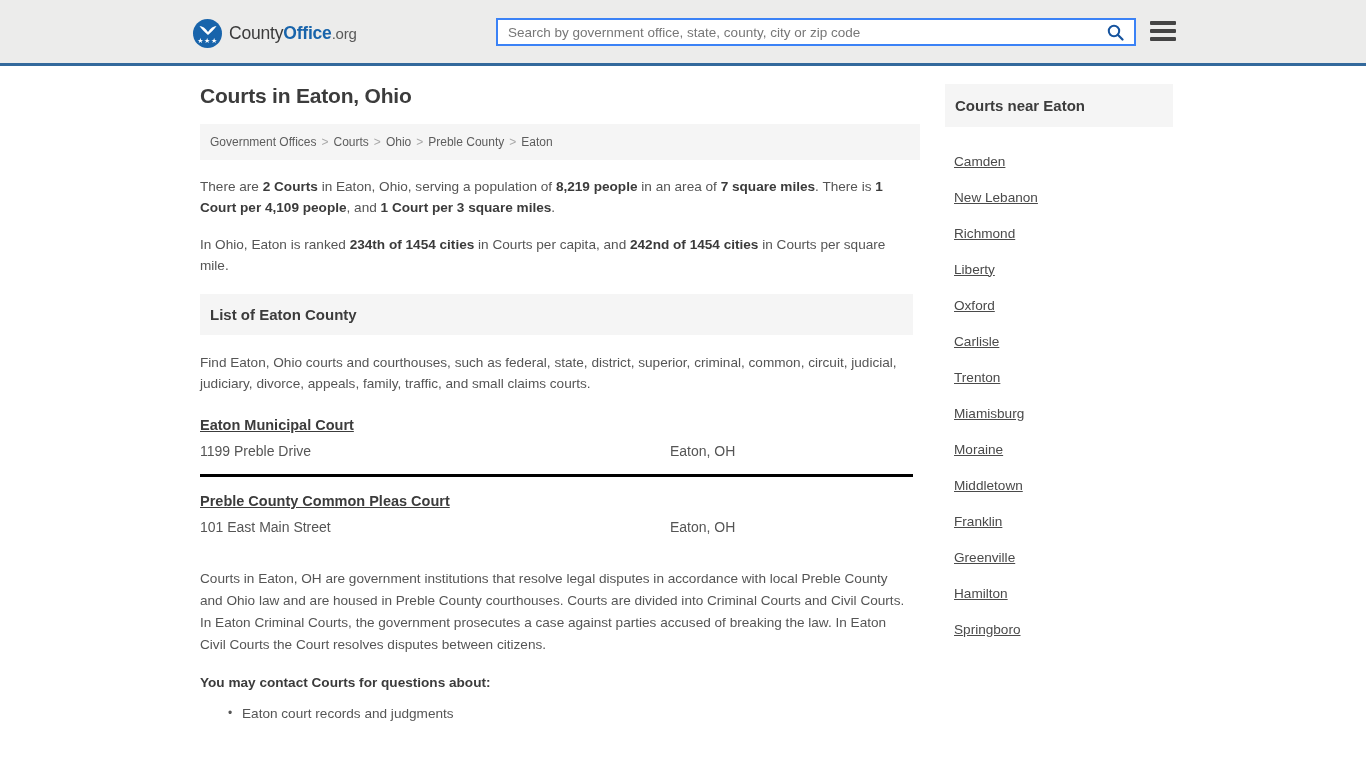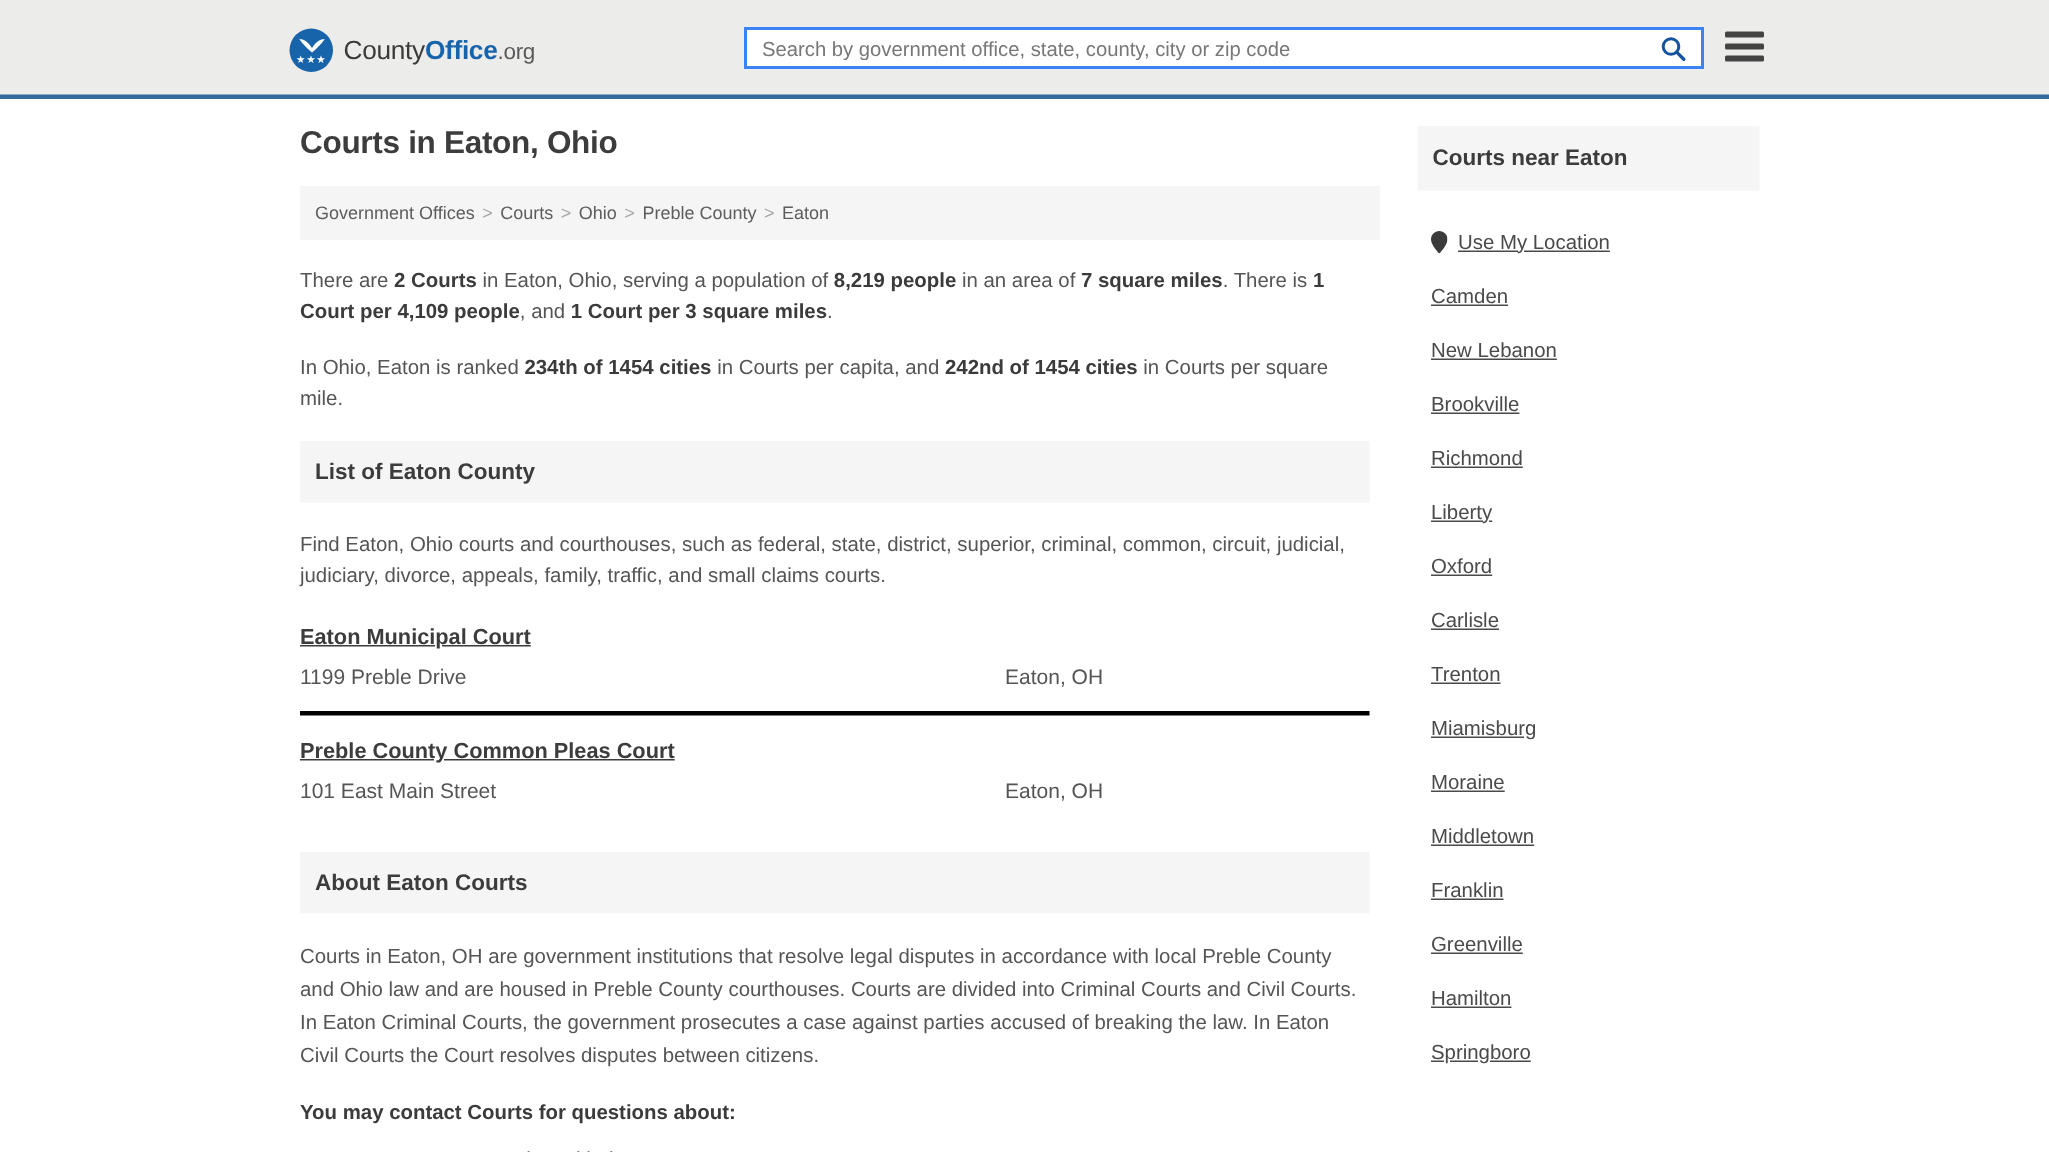--- a/index.html
+++ b/index.html
@@ -320,49 +320,39 @@
           <div class="court-row"><a class="court-name">Eaton Municipal Court</a><div class="court-detail">
               <span class="court-addr">1199 Preble Drive</span>
               <span class="court-city">Eaton, OH</span>
             </div></div>
           <div class="court-row"><a class="court-name">Preble County Common Pleas Court</a><div class="court-detail">
               <span class="court-addr">101 East Main Street</span>
               <span class="court-city">Eaton, OH</span>
             </div></div>
         </div>
 
-      <div class="section-head">About Eaton Courts</div>
       <div class="about-body">
         <p>Courts in Eaton, OH are government institutions that resolve legal disputes in accordance with local Preble County and Ohio law and are housed in Preble County courthouses. Courts are divided into Criminal Courts and Civil Courts. In Eaton Criminal Courts, the government prosecutes a case against parties accused of breaking the law. In Eaton Civil Courts the Court resolves disputes between citizens.</p>
         <p class="lead-bold">You may contact Courts for questions about:</p>
         <ul id="contact-list">
             <li>Eaton court records and judgments</li>
           </ul>
       </div>
 
     </div>
 
     <aside class="side-col">
       <div class="side-head">Courts near Eaton</div>
       <div class="side-list">
-        <div class="side-item">
-          <svg class="pin-icon" width="11" height="15" viewBox="0 0 11 15">
-            <path d="M5.5 0 C 2.46 0 0 2.46 0 5.5 C 0 9.6 5.5 15 5.5 15 C 5.5 15 11 9.6 11 5.5 C 11 2.46 8.54 0 5.5 0 Z" fill="#3b3b3b"></path>
-          </svg>
-          <a>Use My Location</a>
-        </div>
         <div id="city-list">
             <div class="side-item">
               <a>Camden</a>
             </div>
             <div class="side-item">
               <a>New Lebanon</a>
-            </div>
-            <div class="side-item">
-              <a>Brookville</a>
             </div>
             <div class="side-item">
               <a>Richmond</a>
             </div>
             <div class="side-item">
               <a>Liberty</a>
             </div>
             <div class="side-item">
               <a>Oxford</a>
             </div>

